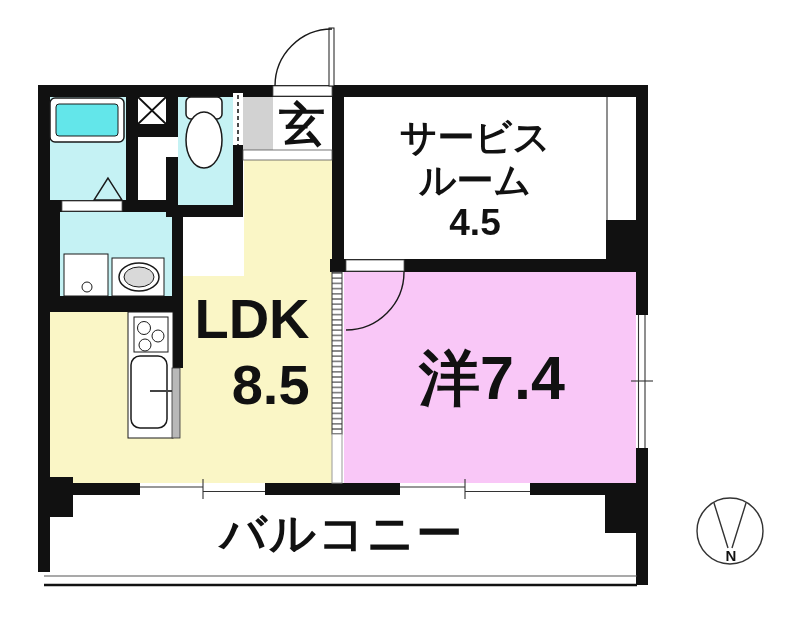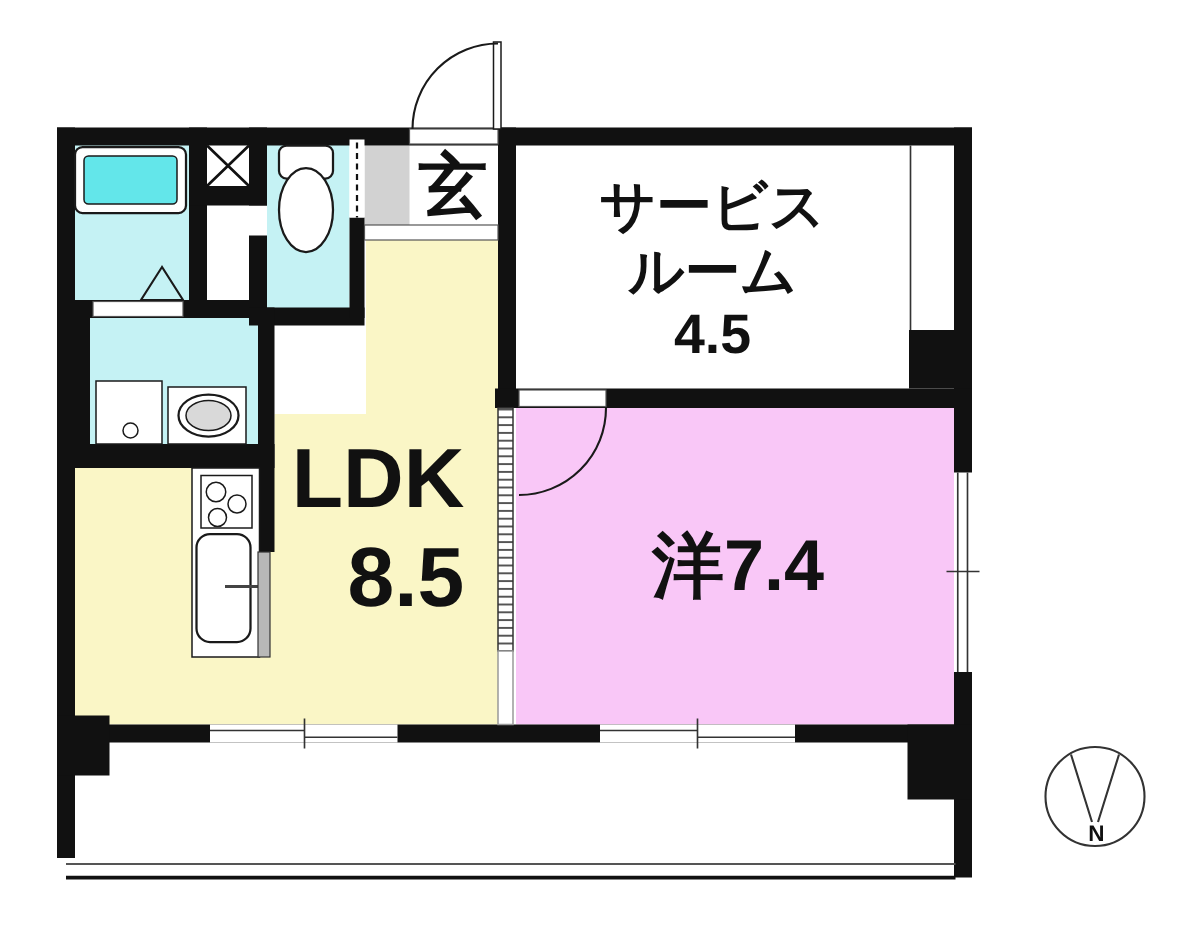--- a/index.html
+++ b/index.html
@@ -17,21 +17,21 @@
   .fxthin{fill:#fff;stroke:#1a1a1a;stroke-width:1;}
   .ln{stroke:#1a1a1a;stroke-width:1.4;fill:none;}
   .lnthin{stroke:#333;stroke-width:1.1;fill:none;}
   .tub{fill:var(--c-bathtub,#63e6ea);stroke:#1a1a1a;stroke-width:1;}
   .basingray{fill:var(--c-fixture-gray,#d9d9d9);stroke:#1a1a1a;stroke-width:1;}
   .lbl{position:absolute;transform:translate(-50%,-50%);color:#111;font-weight:bold;
        white-space:pre-line;text-align:center;line-height:1.15;pointer-events:none;}
   .lbl-genkan{font-size:46px;}
   .lbl-service{font-size:37px;}
   .lbl-ldk{font-size:56px;line-height:1.18;text-align:right;}
-  .lbl-west{font-size:48px;white-space:nowrap;}
+  .lbl-west{font-size:61px;white-space:nowrap;}
   .lbl-balcony{font-size:46px;letter-spacing:2px;white-space:nowrap;}
   .lbl-n{font-size:15px;font-weight:600;}
 </style>
 </head>
 <body>
 
 <div id="stage">
   <svg id="plan-svg" width="800" height="617" viewBox="0 0 800 617">
     <defs>
       <pattern id="hatch" width="10" height="5.2" patternUnits="userSpaceOnUse">
@@ -139,14 +139,15 @@
     </g>
   </svg>
 
   <div class="lbl lbl-genkan" style="left:302px;top:124px;">玄</div>
   <div class="lbl lbl-service" style="left:475px;top:181px;">サービス
 ルーム
 4.5</div>
   <div class="lbl lbl-ldk" style="left:252px;top:352px;">LDK
 8.5</div>
   <div class="lbl lbl-west" style="left:492px;top:378px;">洋7.4</div>
+  <div class="lbl lbl-balcony" style="left:342px;top:533px;">バルコニー</div>
   <div class="lbl lbl-n" style="left:731px;top:556px;">N</div>
 </div>
 
 </body></html>

